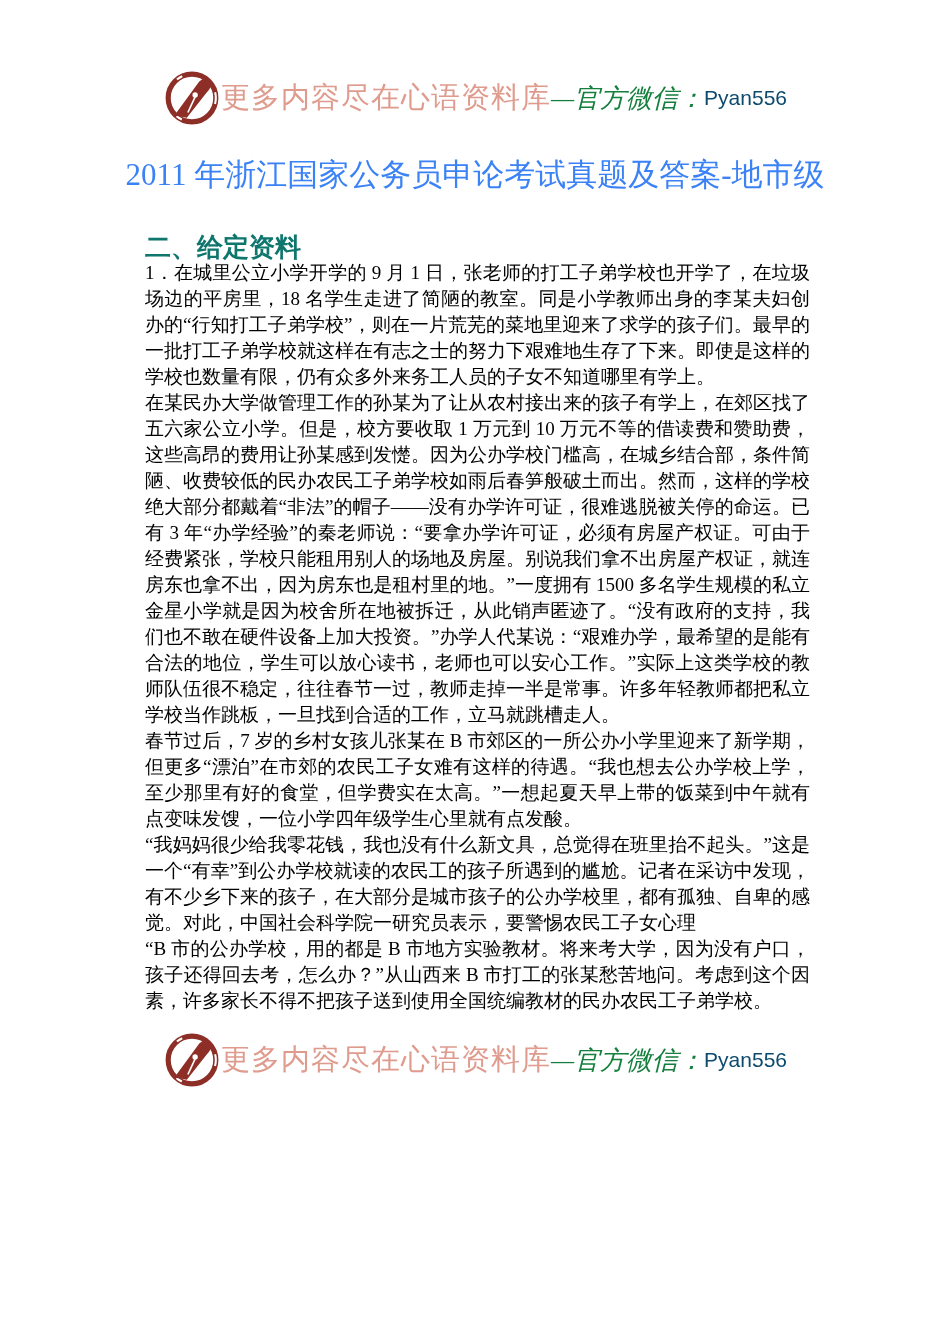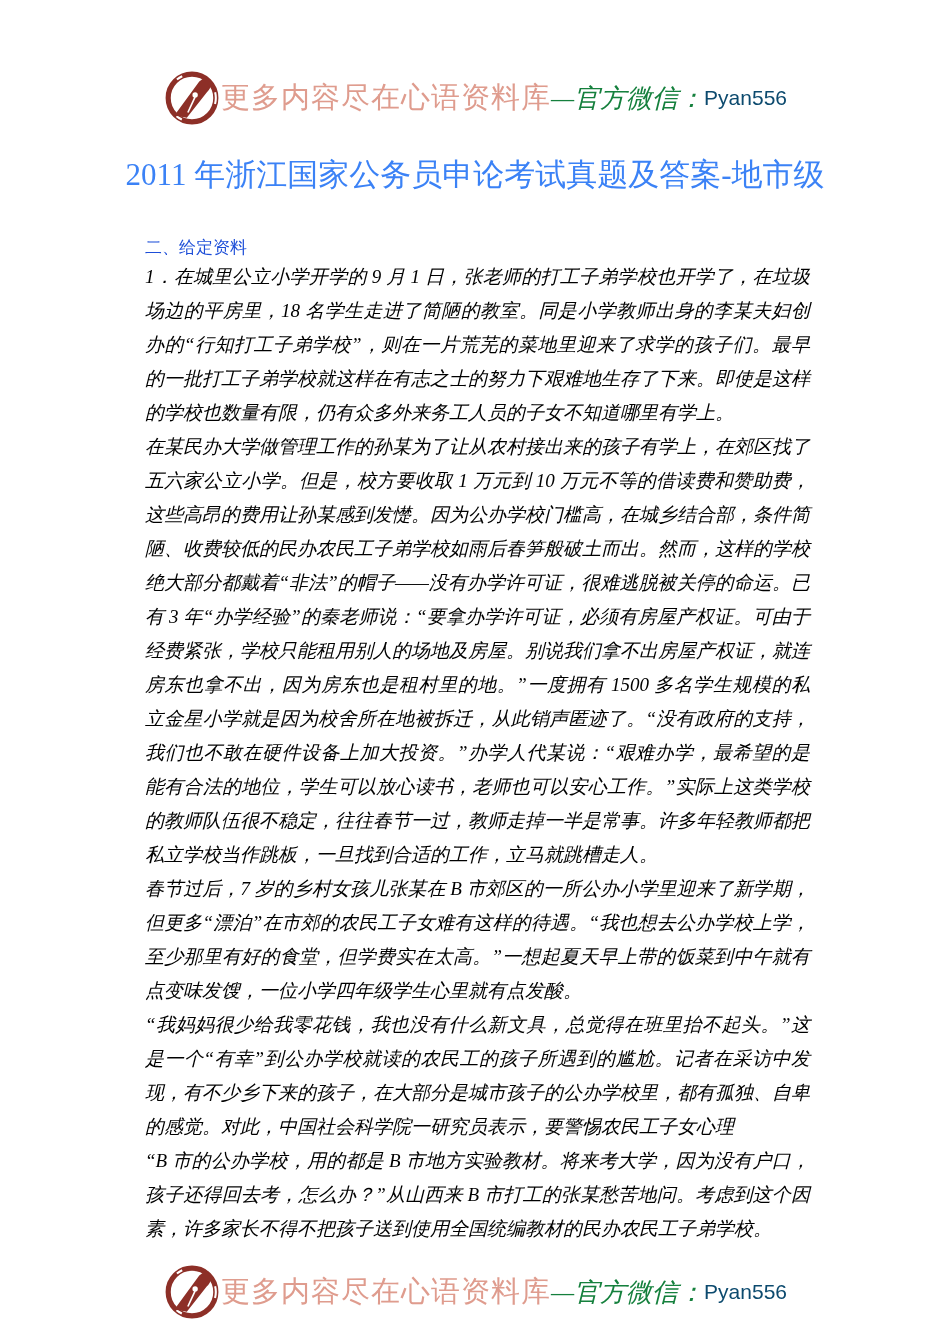--- a/index.html
+++ b/index.html
@@ -46,31 +46,30 @@
     width: 700px;
     margin: 18px auto 0;
     text-align: center;
     font-size: 31px;
     font-weight: normal;
     line-height: 57px;
     color: #3b82f6;
   }
   h2.section-heading {
     margin: 32px 140px 0 145px;
-    font-size: 17px;
-    font-weight: normal;
+    font-size: 26px;
+    font-weight: bold;
     line-height: 25px;
-    color: #1d4ed8;
+    color: #0f766e;
   }
   .bodytext {
     margin: 0 140px 12px 145px;
     font-size: 19px;
-    line-height: 34px;
+    line-height: 26px;
     text-align: justify;
-    font-style: italic;
   }
   .bodytext p { margin: 0; padding: 0; }
 </style>
 </head>
 <body>
 
 <div class="page">
 
   <div class="banner header">
     <span class="logo">

